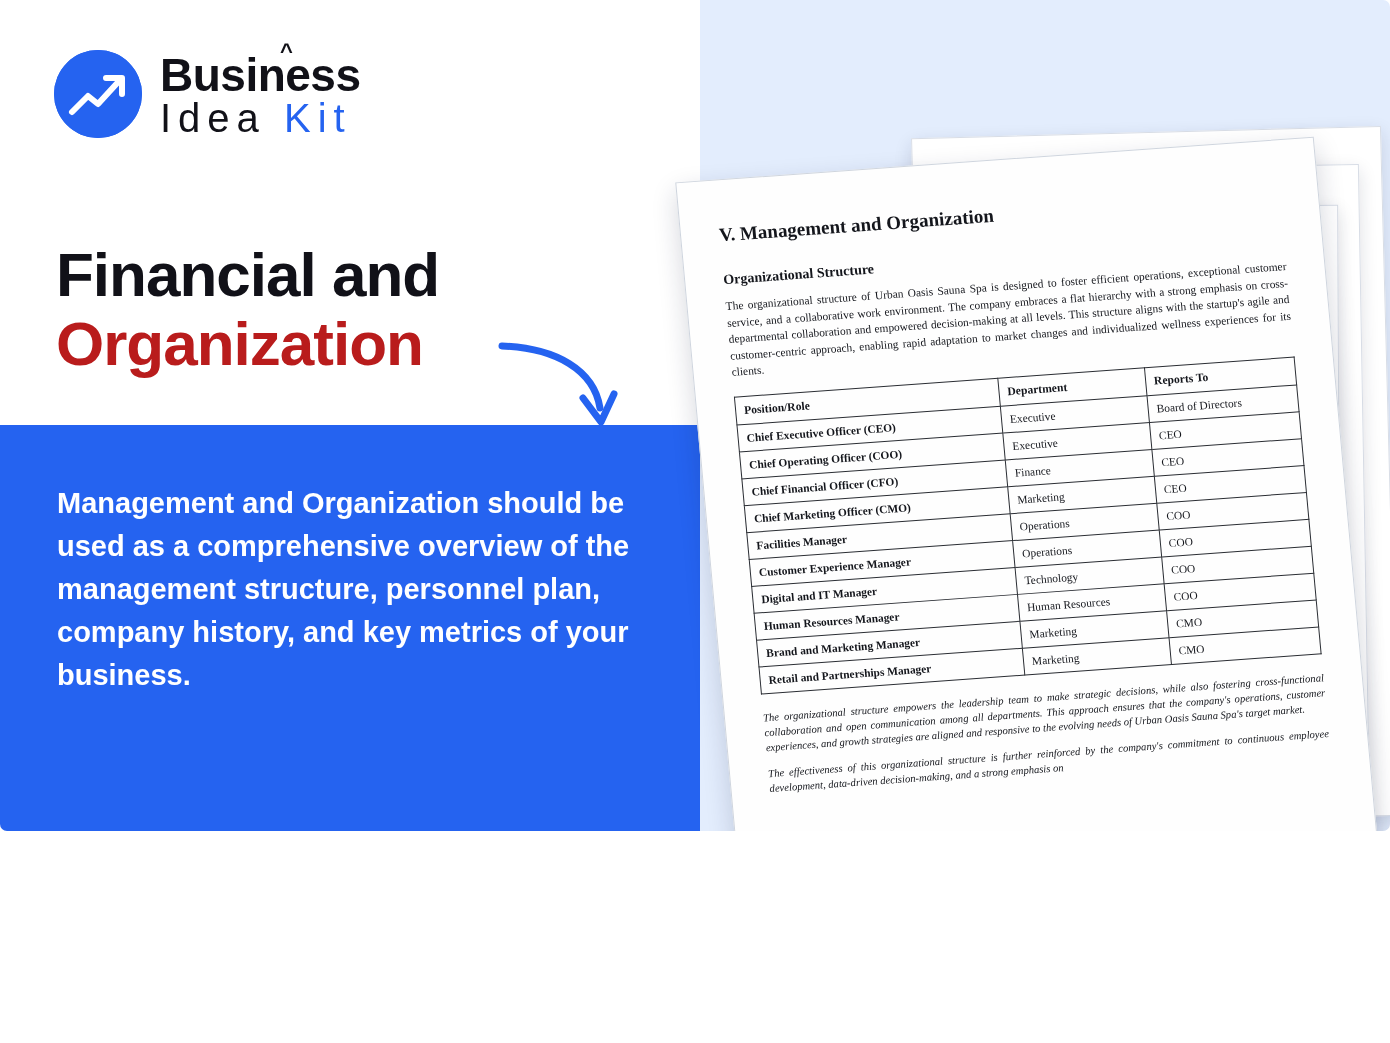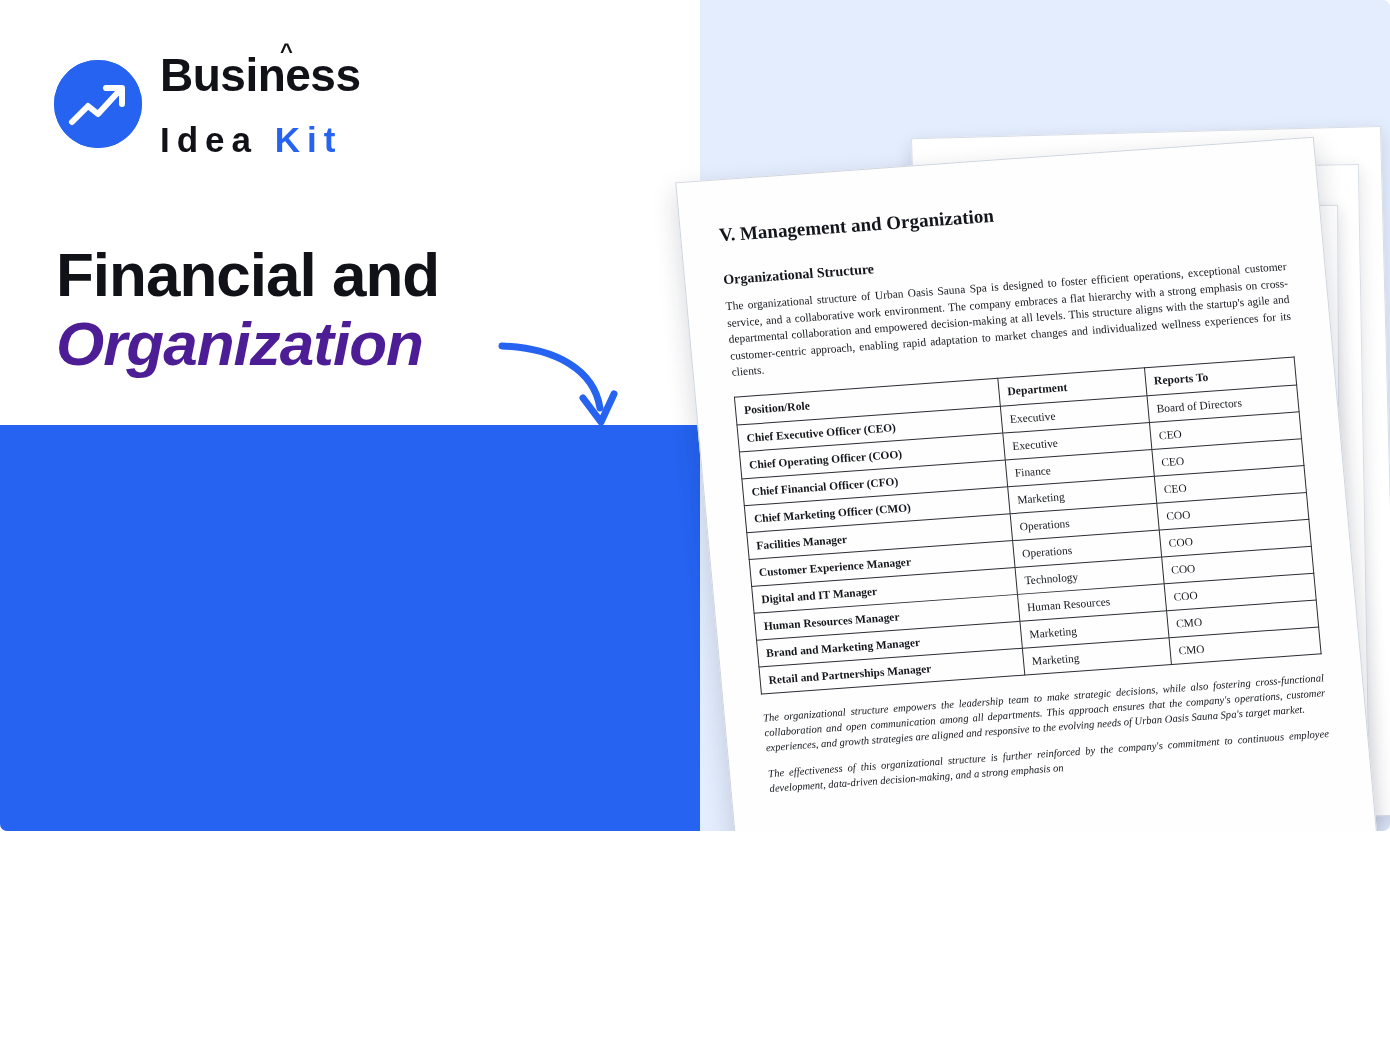--- a/index.html
+++ b/index.html
@@ -61,36 +61,36 @@
     font-size: 46px; font-weight: bold; color: #111118;
     letter-spacing: -0.5px;
     position: relative;
   }
   .logo-hat {
     position: absolute;
     left: 120px; top: -11px;
     font-size: 22px; color: #111118; font-weight: bold;
   }
   .logo-line2 {
-    font-size: 35px; font-weight: bold; color: #111118;
-    letter-spacing: 7px; margin-top: 24px;
+    font-size: 40px; font-weight: normal; color: #111118;
+    letter-spacing: 7px; margin-top: 0;
   }
   .logo-line2 .kit { color: #2563f0; }
 
   
   .headline {
     position: absolute;
     left: 56px; top: 240px;
     width: 640px;
     font-size: 62px; font-weight: bold;
     line-height: 1.12;
     color: #111118;
     letter-spacing: -1px;
   }
-  .headline .accent { color: #4c1d95; display: block; font-style: italic; }
+  .headline .accent { color: #b91c1c; display: block; }
 
   
   .arrow-svg {
     position: absolute;
     left: 498px; top: 330px;
   }
 
   
   .body-copy {
     position: absolute;
@@ -215,20 +215,21 @@
     <span class="accent">Organization</span>
   </div>
 
   <div class="arrow-svg">
     <svg width="130" height="110" viewBox="0 0 130 110">
       <path d="M4 16 C 58 18, 96 40, 102 78" fill="none" stroke="#2563f0" stroke-width="7" stroke-linecap="round"></path>
       <path d="M85 68 L103 92 L116 64" fill="none" stroke="#2563f0" stroke-width="7" stroke-linecap="round" stroke-linejoin="round"></path>
     </svg>
   </div>
 
+  <div class="body-copy">Management and Organization should be used as a comprehensive overview of the management structure, personnel plan, company history, and key metrics of your business.</div>
 
   <div class="docs">
 
     <div class="sheet sheet-back3">
       <div class="faint-lines">
         <div class="fl m"></div>
           <div class="fl"></div>
           <div class="fl s"></div>
         <div class="fl m"></div>
           <div class="fl"></div>

